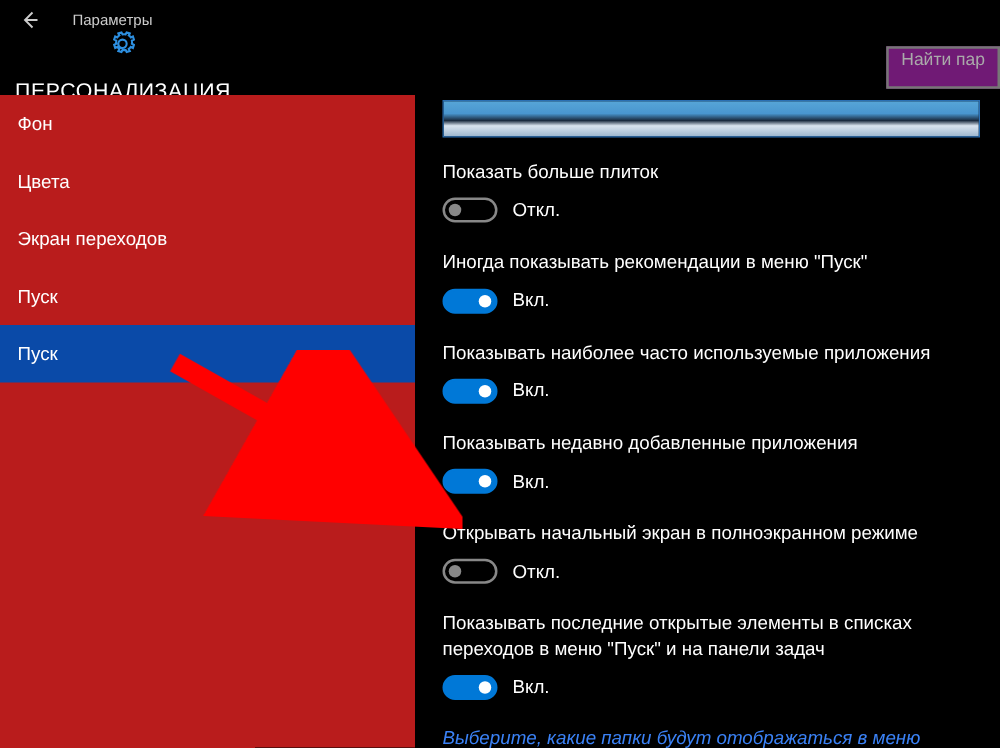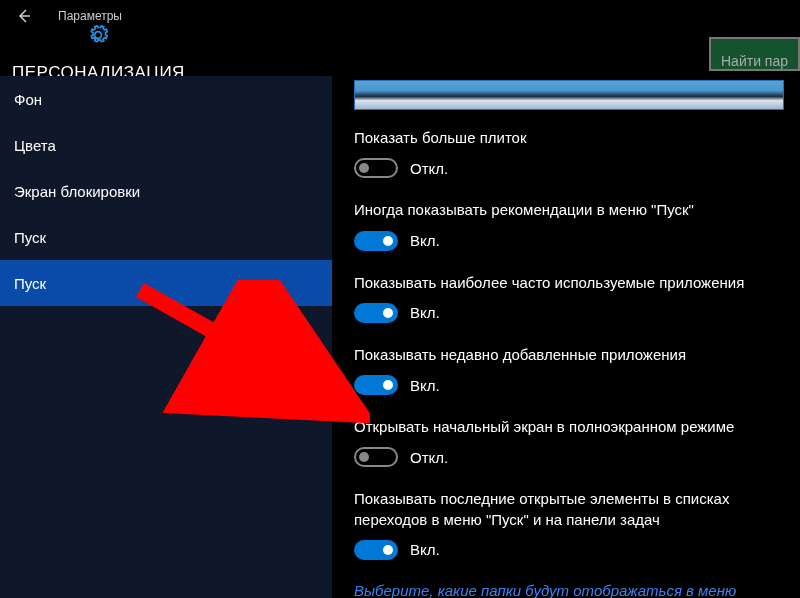--- a/index.html
+++ b/index.html
@@ -30,36 +30,36 @@
     display: flex;
     align-items: center;
     justify-content: space-between;
     padding: 0 0 0 12px;
   }
   .header-left { display: flex; align-items: center; gap: 18px; flex-direction: column; }
   .gear-icon { width: 20px; height: 20px; display:flex; align-items:center; justify-content:center; }
   .page-title { font-size: 17px; letter-spacing: 0.5px; }
   .search-box {
     border: 2px solid #777;
-    background: #14532d;
+    background: #701a75;
     height: 34px;
     padding: 0 10px;
     display: flex;
-    align-items: flex-end;
+    align-items: flex-start;
     min-width: 70px;
     color: #aaa;
     font-size: 14px;
   }
   .content {
     display: flex;
     height: calc(598px - 76px);
   }
   .sidebar {
     width: 332px;
-    background: #0f172a;
+    background: #b91c1c;
     flex-shrink: 0;
   }
   .sidebar-item {
     height: 46px;
     display: flex;
     align-items: center;
     padding-left: 14px;
     font-size: 15px;
     color: #fff;
     cursor: pointer;
@@ -138,21 +138,21 @@
 
 <div class="content">
   <div class="sidebar">
     <div class="sidebar-item">
         <span>Фон</span>
       </div>
     <div class="sidebar-item">
         <span>Цвета</span>
       </div>
     <div class="sidebar-item">
-        <span>Экран блокировки</span>
+        <span>Экран переходов</span>
       </div>
     <div class="sidebar-item">
         <span>Пуск</span>
       </div>
     <div class="sidebar-item selected">
         <span>Пуск</span>
       </div>
   </div>
 
   <div class="main">

